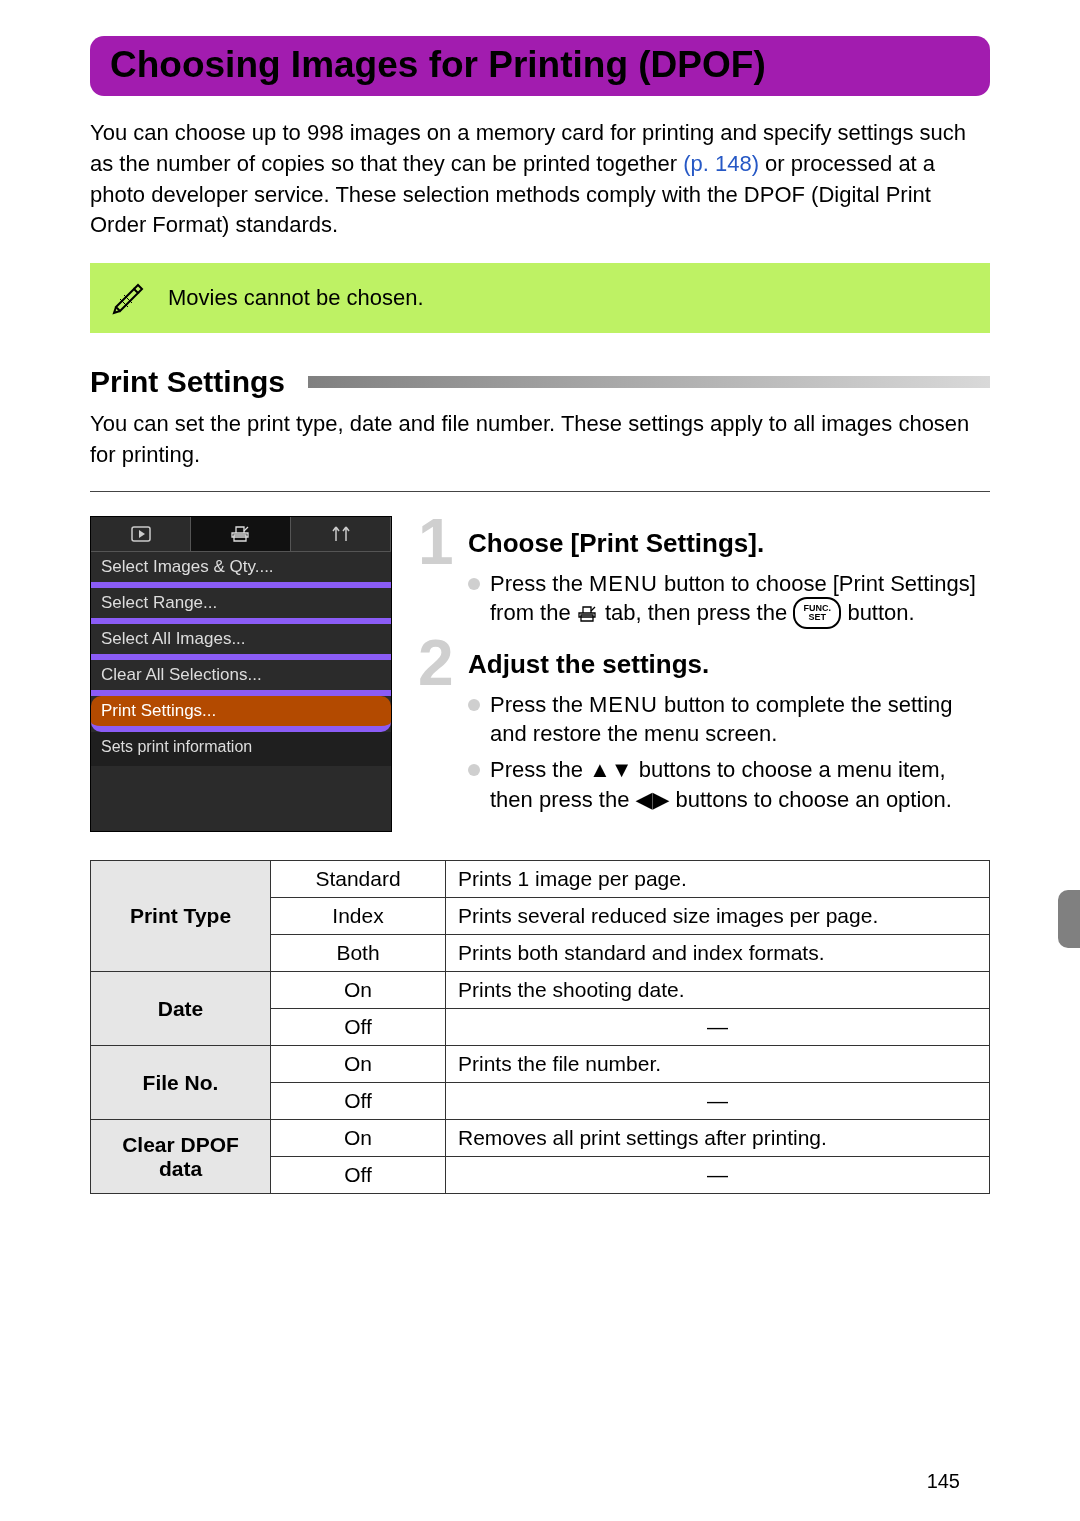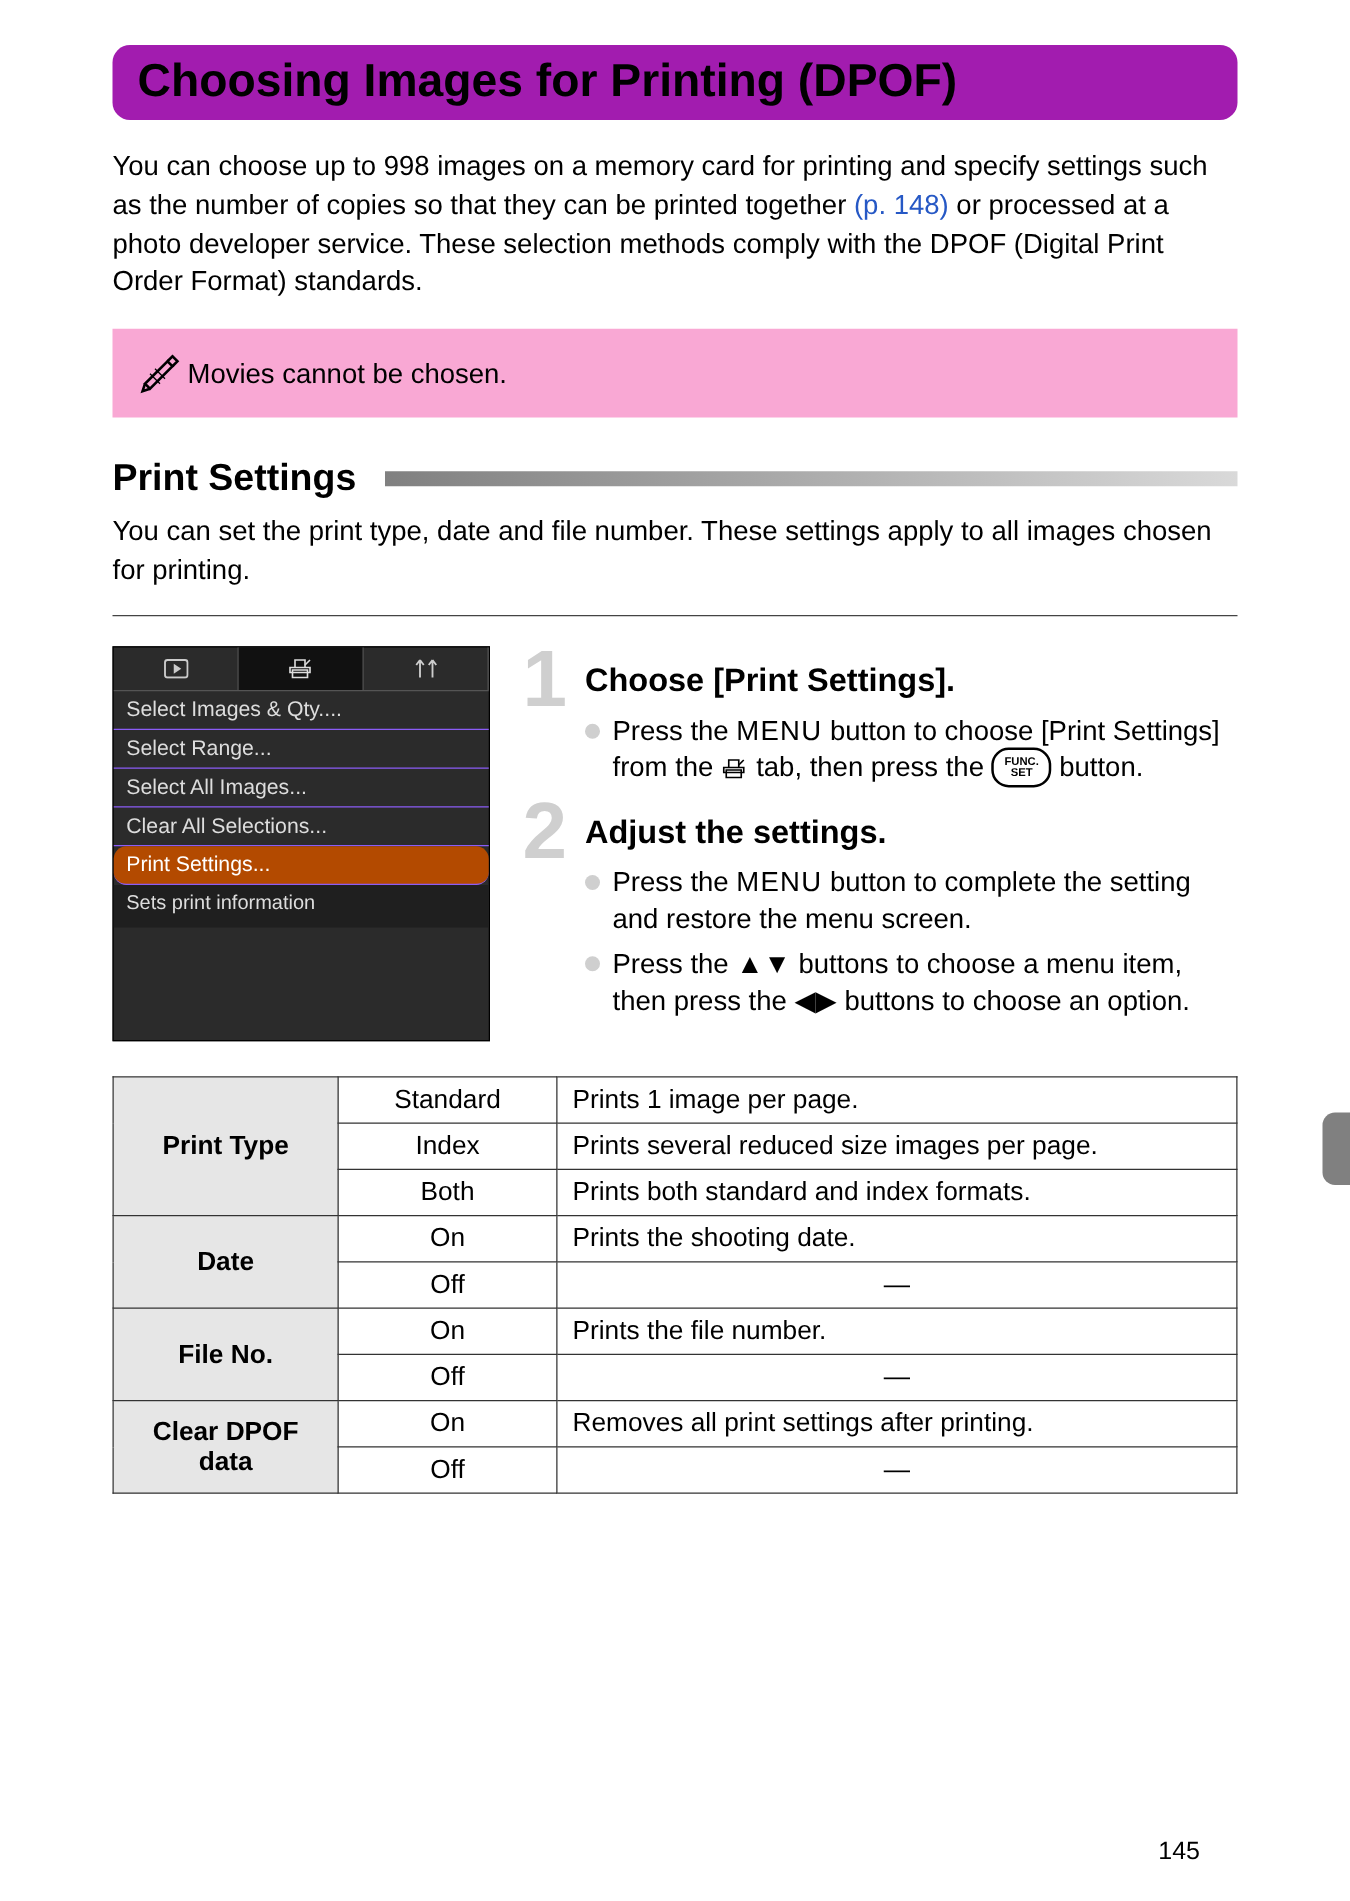--- a/index.html
+++ b/index.html
@@ -30,21 +30,22 @@
   }
   .intro{
     font-size:22px;
     line-height:1.4;
   }
   .intro .link{ color:#2658c5; }
   
   .note{
     display:flex;
     align-items:center;
-    background:#f9a8d4;
+    gap:18px;
+    background:#bef264;
     padding:12px 18px;
     margin:14px 0 32px 0;
   }
   .note svg{flex:0 0 auto;}
   .note-text{ font-size:22px; }
   
   .section-heading{
     display:flex;
     align-items:center;
     gap:23px;
@@ -96,21 +97,21 @@
     flex:1;
     display:flex;
     align-items:center;
     justify-content:center;
     border-right:1px solid #555;
   }
   .lcd .tab.active{ background:#111; }
   .lcd .tab svg{display:block;}
   .lcd .row{
     padding:5px 10px;
-    border-bottom:1px solid #8b5cf6;
+    border-bottom:6px solid #8b5cf6;
   }
   .lcd .row.sel{
     background:#b34a00;
     color:#fff;
     border-radius:10px;
   }
   .lcd .hint{
     padding:6px 10px 10px 10px;
     background:#1f1f1f;
     font-size:16px;

